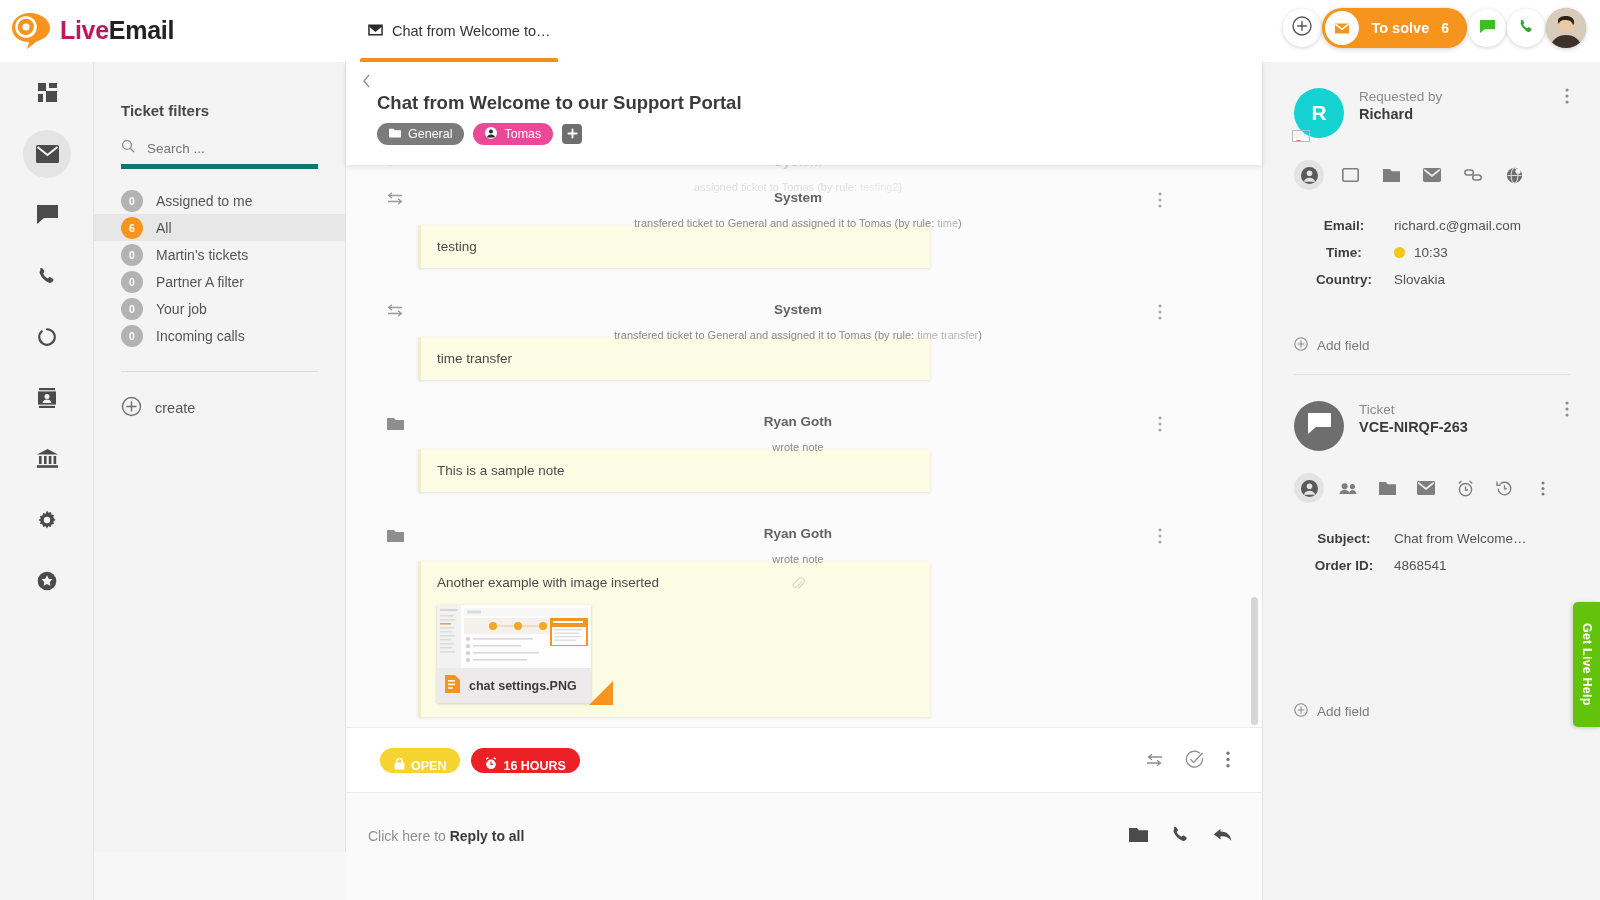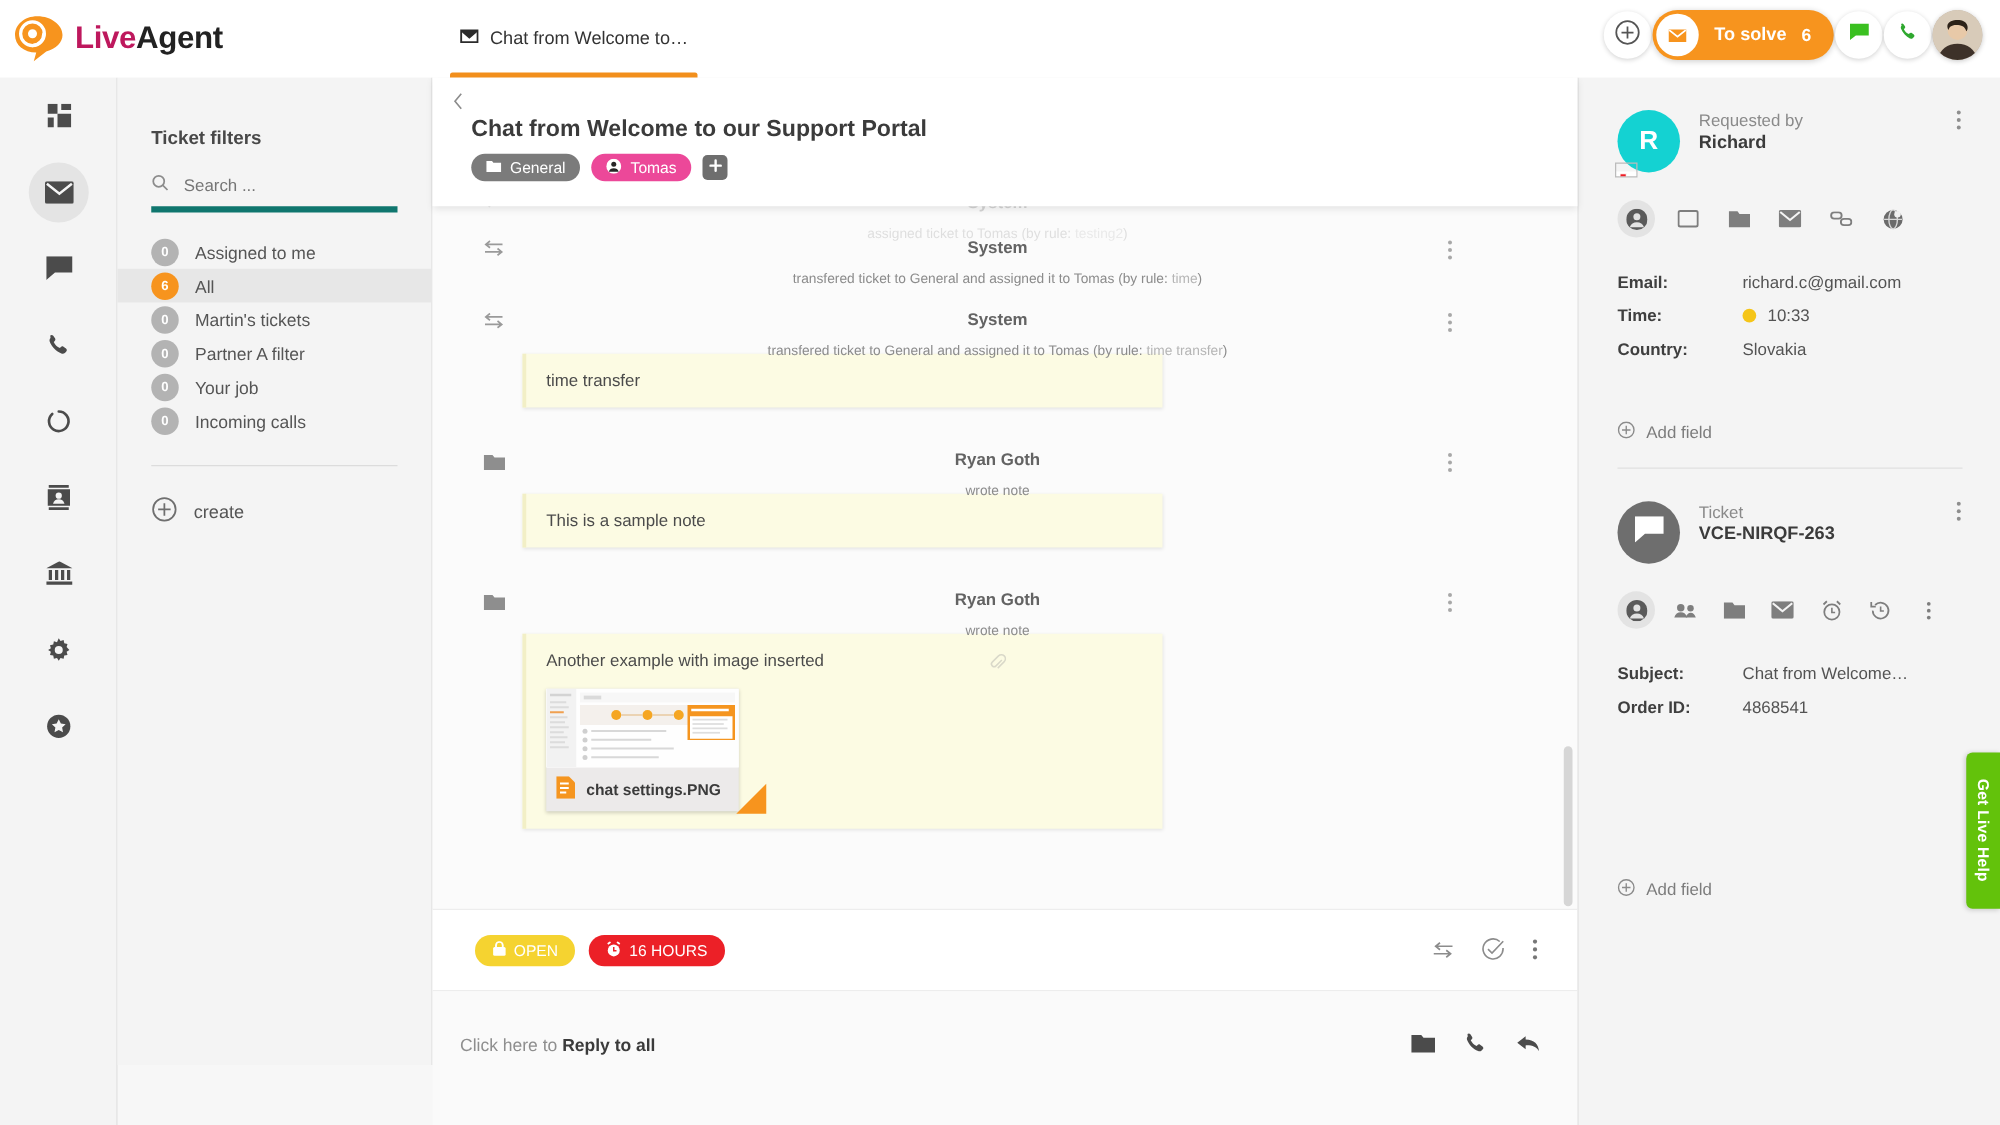--- a/index.html
+++ b/index.html
@@ -161,22 +161,22 @@
     position:absolute; right: 4px; top: 535px; width: 7px; height: 128px;
     background: #d6d6d6; border-radius: 4px;
   }
 
   
   #statusbar {
     position:absolute; left: 346px; top: 727px; width: 916px; height: 66px;
     background:#fff; border-top: 1px solid #ededed; border-bottom: 1px solid #ededed;
   }
   .pill {
-    height: 25px; border-radius: 13px; display:inline-flex; align-items:center; gap: 6px;
-    padding: 0 14px; font-size: 12.5px; font-weight: normal; color:#fff; cursor:pointer;
+    height: 25px; border-radius: 13px; display:inline-flex; align-items:flex-end; gap: 6px;
+    padding: 0 14px; font-size: 12.5px; font-weight: bold; color:#fff; cursor:pointer;
   }
   .pill.open { background: #f5d330; }
   .pill.sla { background: #ec2027; }
   #status-left { position:absolute; left: 34px; top: 20px; display:flex; gap: 11px; }
   #status-right { position:absolute; right: 32px; top: 22px; display:flex; align-items:center; gap: 22px; }
 
   
   #replybar {
     position:absolute; left: 346px; top: 793px; width: 916px; height: 107px; background:#fafafa;
   }
@@ -204,21 +204,21 @@
   .card-name { font-size: 14.5px; font-weight: bold; color: #3b3b3b; line-height: 19px; }
   .card-kebab { position:absolute; right: 0; top: 26px; cursor:pointer; }
   .icon-row { display:flex; align-items:center; gap: 11px; margin-top: 22px; }
   .icon-btn {
     width: 30px; height: 30px; border-radius: 50%; display:flex;
     align-items:center; justify-content:center; cursor:pointer;
   }
   .icon-btn.on { background: #e3e3e3; }
   .fields { margin-top: 22px; }
   .field-row { display:flex; align-items:center; height: 27px; font-size: 13.5px; }
-  .field-key { width: 100px; font-weight: bold; color: #3f3f3f; }
+  .field-key { width: 100px; font-weight: bold; color: #3f3f3f; text-align: center; }
   .field-val { color: #535353; display:flex; align-items:center; gap: 9px; }
   .dot-amber { width: 11px; height: 11px; border-radius:50%; background:#f5c518; display:inline-block; }
   .addfield {
     display:flex; align-items:center; gap: 9px; font-size: 13.5px; color:#7c7c7c;
     cursor:pointer; padding: 18px 0 20px 0;
   }
 
   
   #livehelp {
     position:absolute; right: 0; top: 602px; width: 27px; height: 125px;
@@ -238,21 +238,21 @@
   <div id="logo-wrap">
     <div class="logo-mark">
       <svg width="42" height="40" viewBox="0 0 42 40">
         <path d="M20 3 C9 3 2 10 2 18 C2 26 9 32 19 32 L17 39 L27 31.2 C35 29 40 24 40 18 C40 10 31 3 20 3 Z" fill="#f7941e"></path>
         <circle cx="16" cy="17" r="9.5" fill="none" stroke="#fff" stroke-width="2.6"></circle>
         <circle cx="16" cy="17" r="3.6" fill="#fff"></circle>
         <path d="M25 17 a9.5 9.5 0 0 1 -9 9.5" fill="none" stroke="#fff" stroke-width="2.6" stroke-linecap="round"></path>
       </svg>
     </div>
     <div class="logo-text">
-      <span class="logo-live">Live</span><span class="logo-agent">Agent</span>
+      <span class="logo-live">Live</span><span class="logo-agent">Email</span>
     </div>
   </div>
 
   <div id="tabs-strip">
     <div class="topbar-tab active">
       <span>
         <svg width="15" height="12" viewBox="0 0 16 12">
             <path d="M1 1h14v10H1z" fill="none" stroke="#2b2b2b" stroke-width="1.6"></path>
             <path d="M1.6 1.6 8 7 14.4 1.6" fill="#2b2b2b" stroke="#2b2b2b" stroke-width="1.6"></path>
           </svg>
@@ -469,20 +469,21 @@
         <span class="msg-actor">System</span>
         <span class="msg-action"><span>transfered ticket to General and assigned it to Tomas (by rule: </span><span class="muted">time</span><span>)</span></span>
         <span class="msg-kebab">
           <svg width="4" height="16" viewBox="0 0 4 16">
               <circle cx="2" cy="2" r="1.6" fill="#a8a8a8"></circle>
               <circle cx="2" cy="8" r="1.6" fill="#a8a8a8"></circle>
               <circle cx="2" cy="14" r="1.6" fill="#a8a8a8"></circle>
             </svg>
         </span>
       </div>
+      <div class="msg-body">testing</div>
     </div>
 
     <div class="msg" style="margin-top:34px;">
       <div class="msg-head">
         <span class="msg-icon">
           <svg width="16" height="13" viewBox="0 0 16 13">
               <path d="M15 3.5H2M5 .8 1.6 3.5 5 6.2" fill="none" stroke="#9a9a9a" stroke-width="1.3"></path>
               <path d="M1 9.5h13M11 6.8l3.4 2.7L11 12.2" fill="none" stroke="#9a9a9a" stroke-width="1.3"></path>
             </svg>
         </span>

